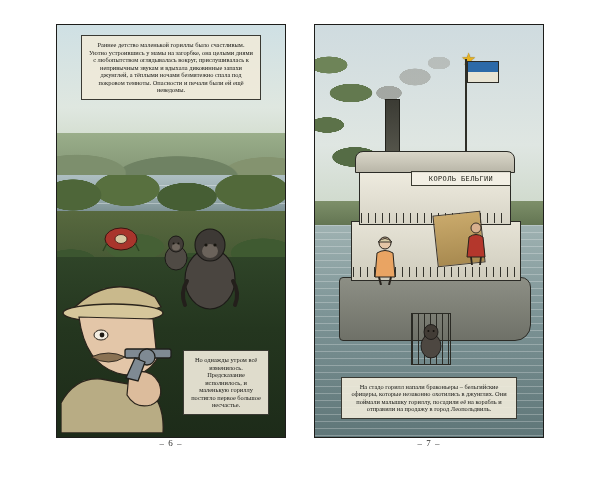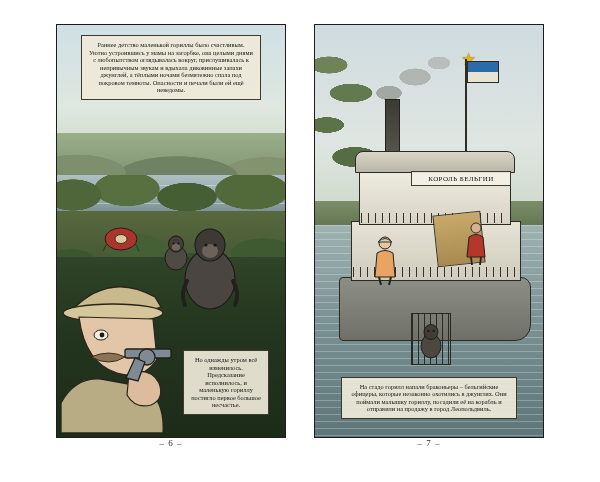--- a/index.html
+++ b/index.html
@@ -179,21 +179,21 @@
   }
   .boat-roof {
     left: 40px; top: 126px; width: 158px; height: 20px;
     background: linear-gradient(#d9d6c8, #b9b6a8);
     border: 1.2px solid #2b2b26;
     border-radius: 8px 8px 0 0;
   }
   .boat-name {
     position: absolute;
     left: 96px; top: 146px; width: 98px; height: 13px;
-    font-family: Liberation Serif, serif;
+    font-family: Liberation Mono, monospace;
     font-size: 7px;
     letter-spacing: 0.4px;
     color: #17170f;
     display: flex; align-items: center; justify-content: center;
     background: rgba(243,240,228,0.9);
     border: 1px solid #3a3a30;
   }
   .rail {
     background: repeating-linear-gradient(to right, #33332c 0 1px, transparent 1px 7px);
   }

